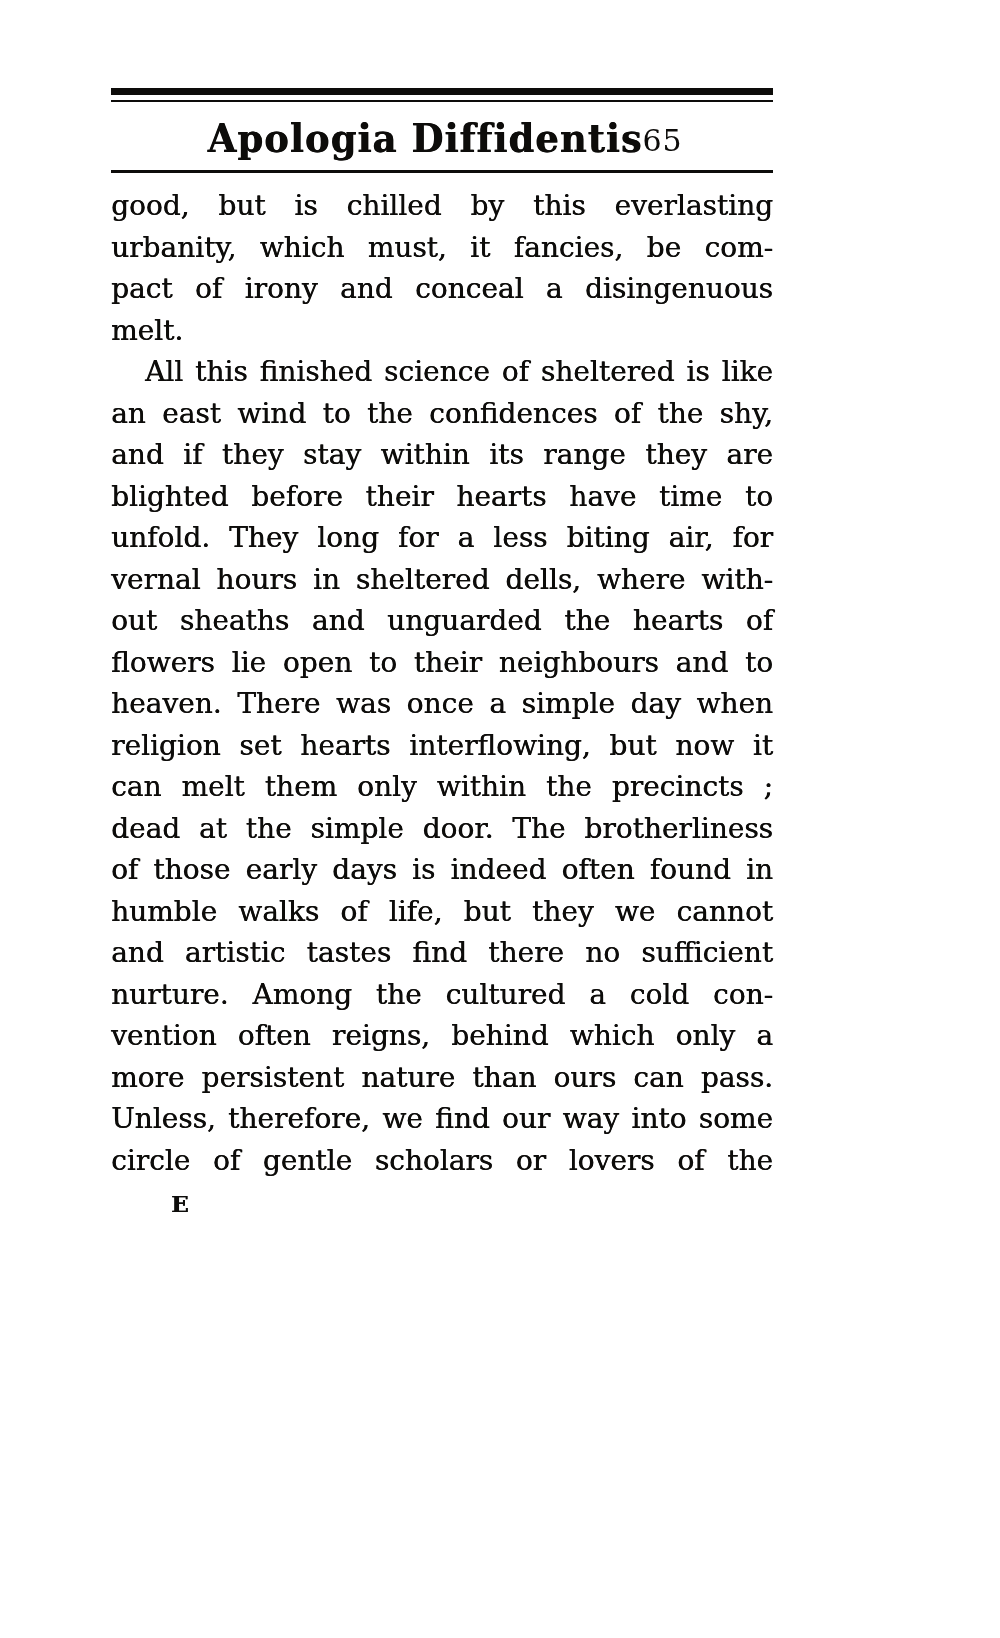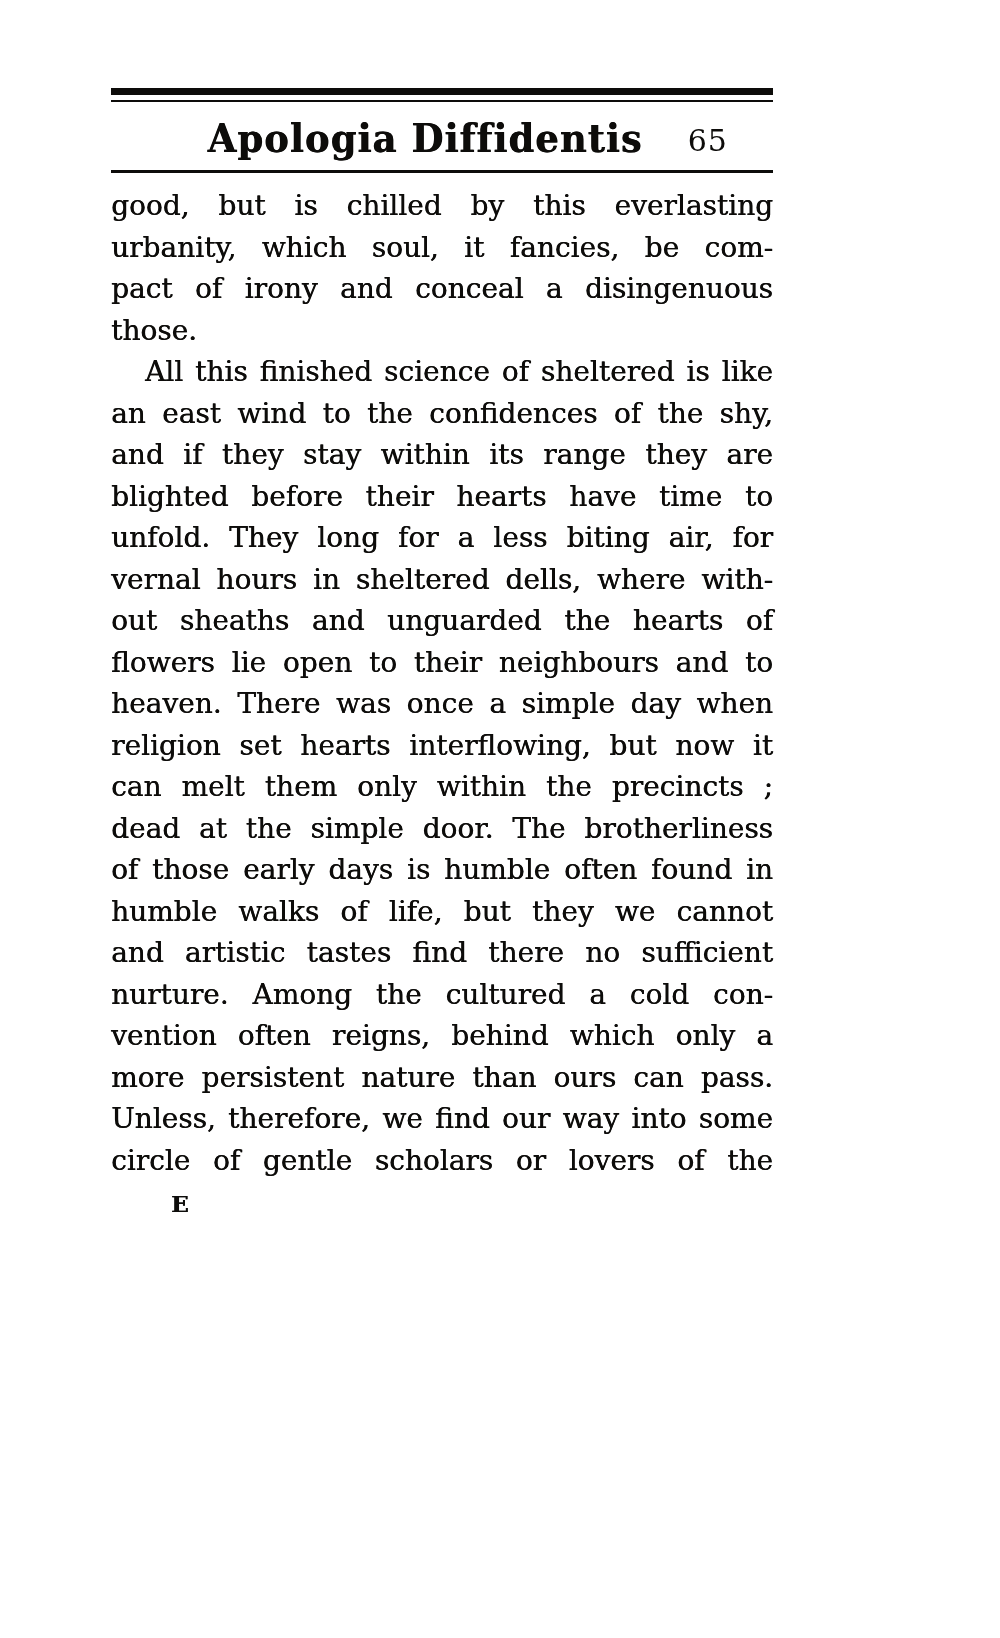--- a/index.html
+++ b/index.html
@@ -34,21 +34,21 @@
     background: #0d0c0a;
   }
   .running-header {
     display: flex;
     align-items: baseline;
     margin-top: 14px;
     margin-bottom: 10px;
     height: 44px;
   }
   .rh-spacer-l { flex: 0.85; }
-  .rh-spacer-r { flex: 1.15; text-align: center; }
+  .rh-spacer-r { flex: 1.15; text-align: left; }
   .header-title {
     font-weight: bold;
     font-size: 37px;
     letter-spacing: 1px;
     white-space: nowrap;
     
     text-shadow: 0.6px 0 0 #0d0c0a;
     transform: scaleY(1.05);
   }
   .page-number {
@@ -102,36 +102,36 @@
       <div class="header-title">Apologia Diffidentis</div>
       <div class="rh-spacer-r">
         <span class="page-number">65</span>
       </div>
     </div>
 
     <div class="rule-below"></div>
 
     <div class="body-text">
       <div class="line">good, but is chilled by this everlasting</div>
-      <div class="line">urbanity, which soul, it fancies, be com-</div>
+      <div class="line">urbanity, which must, it fancies, be com-</div>
       <div class="line">pact of irony and conceal a disingenuous</div>
-      <div class="line no-justify">those.</div>
+      <div class="line no-justify">melt.</div>
       <div class="line indent">All this finished science of sheltered is like</div>
       <div class="line">an east wind to the confidences of the shy,</div>
       <div class="line">and if they stay within its range they are</div>
       <div class="line">blighted before their hearts have time to</div>
       <div class="line">unfold. They long for a less biting air, for</div>
       <div class="line">vernal hours in sheltered dells, where with-</div>
       <div class="line">out sheaths and unguarded the hearts of</div>
       <div class="line">flowers lie open to their neighbours and to</div>
       <div class="line">heaven. There was once a simple day when</div>
       <div class="line">religion set hearts interflowing, but now it</div>
       <div class="line">can melt them only within the precincts ;</div>
       <div class="line">dead at the simple door. The brotherliness</div>
-      <div class="line">of those early days is humble often found in</div>
+      <div class="line">of those early days is indeed often found in</div>
       <div class="line">humble walks of life, but they we cannot</div>
       <div class="line">and artistic tastes find there no sufficient</div>
       <div class="line">nurture. Among the cultured a cold con-</div>
       <div class="line">vention often reigns, behind which only a</div>
       <div class="line">more persistent nature than ours can pass.</div>
       <div class="line">Unless, therefore, we find our way into some</div>
       <div class="line">circle of gentle scholars or lovers of the</div>
     </div>
 
     <div class="signature-mark">E</div>

